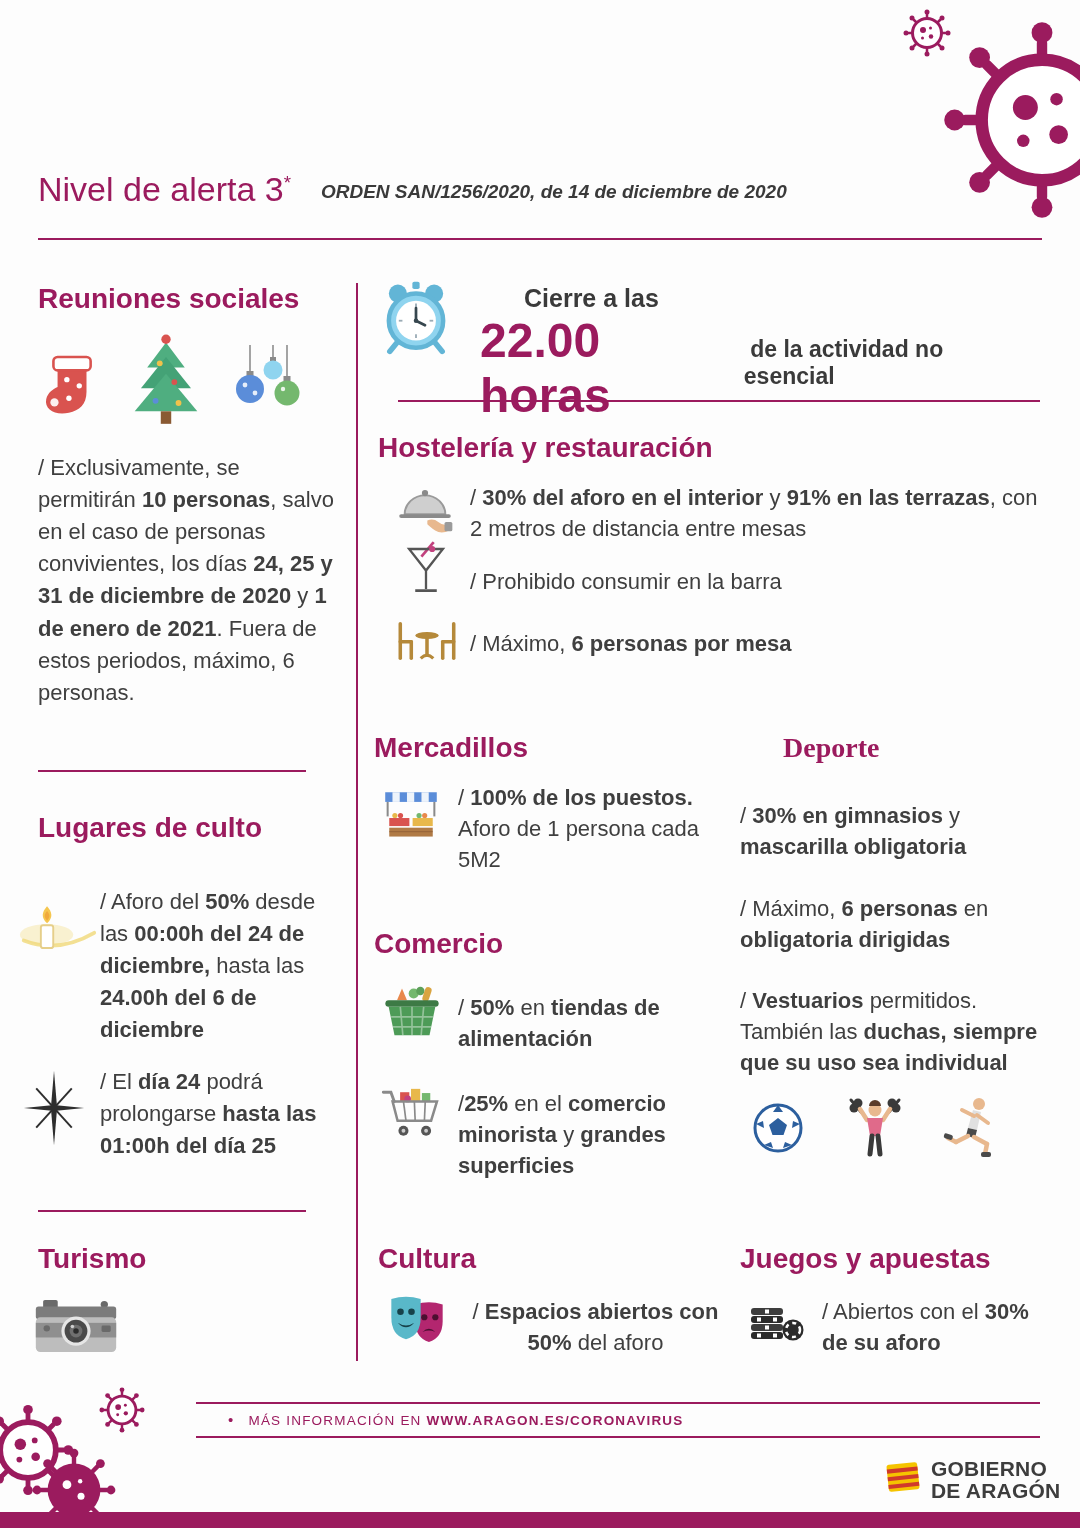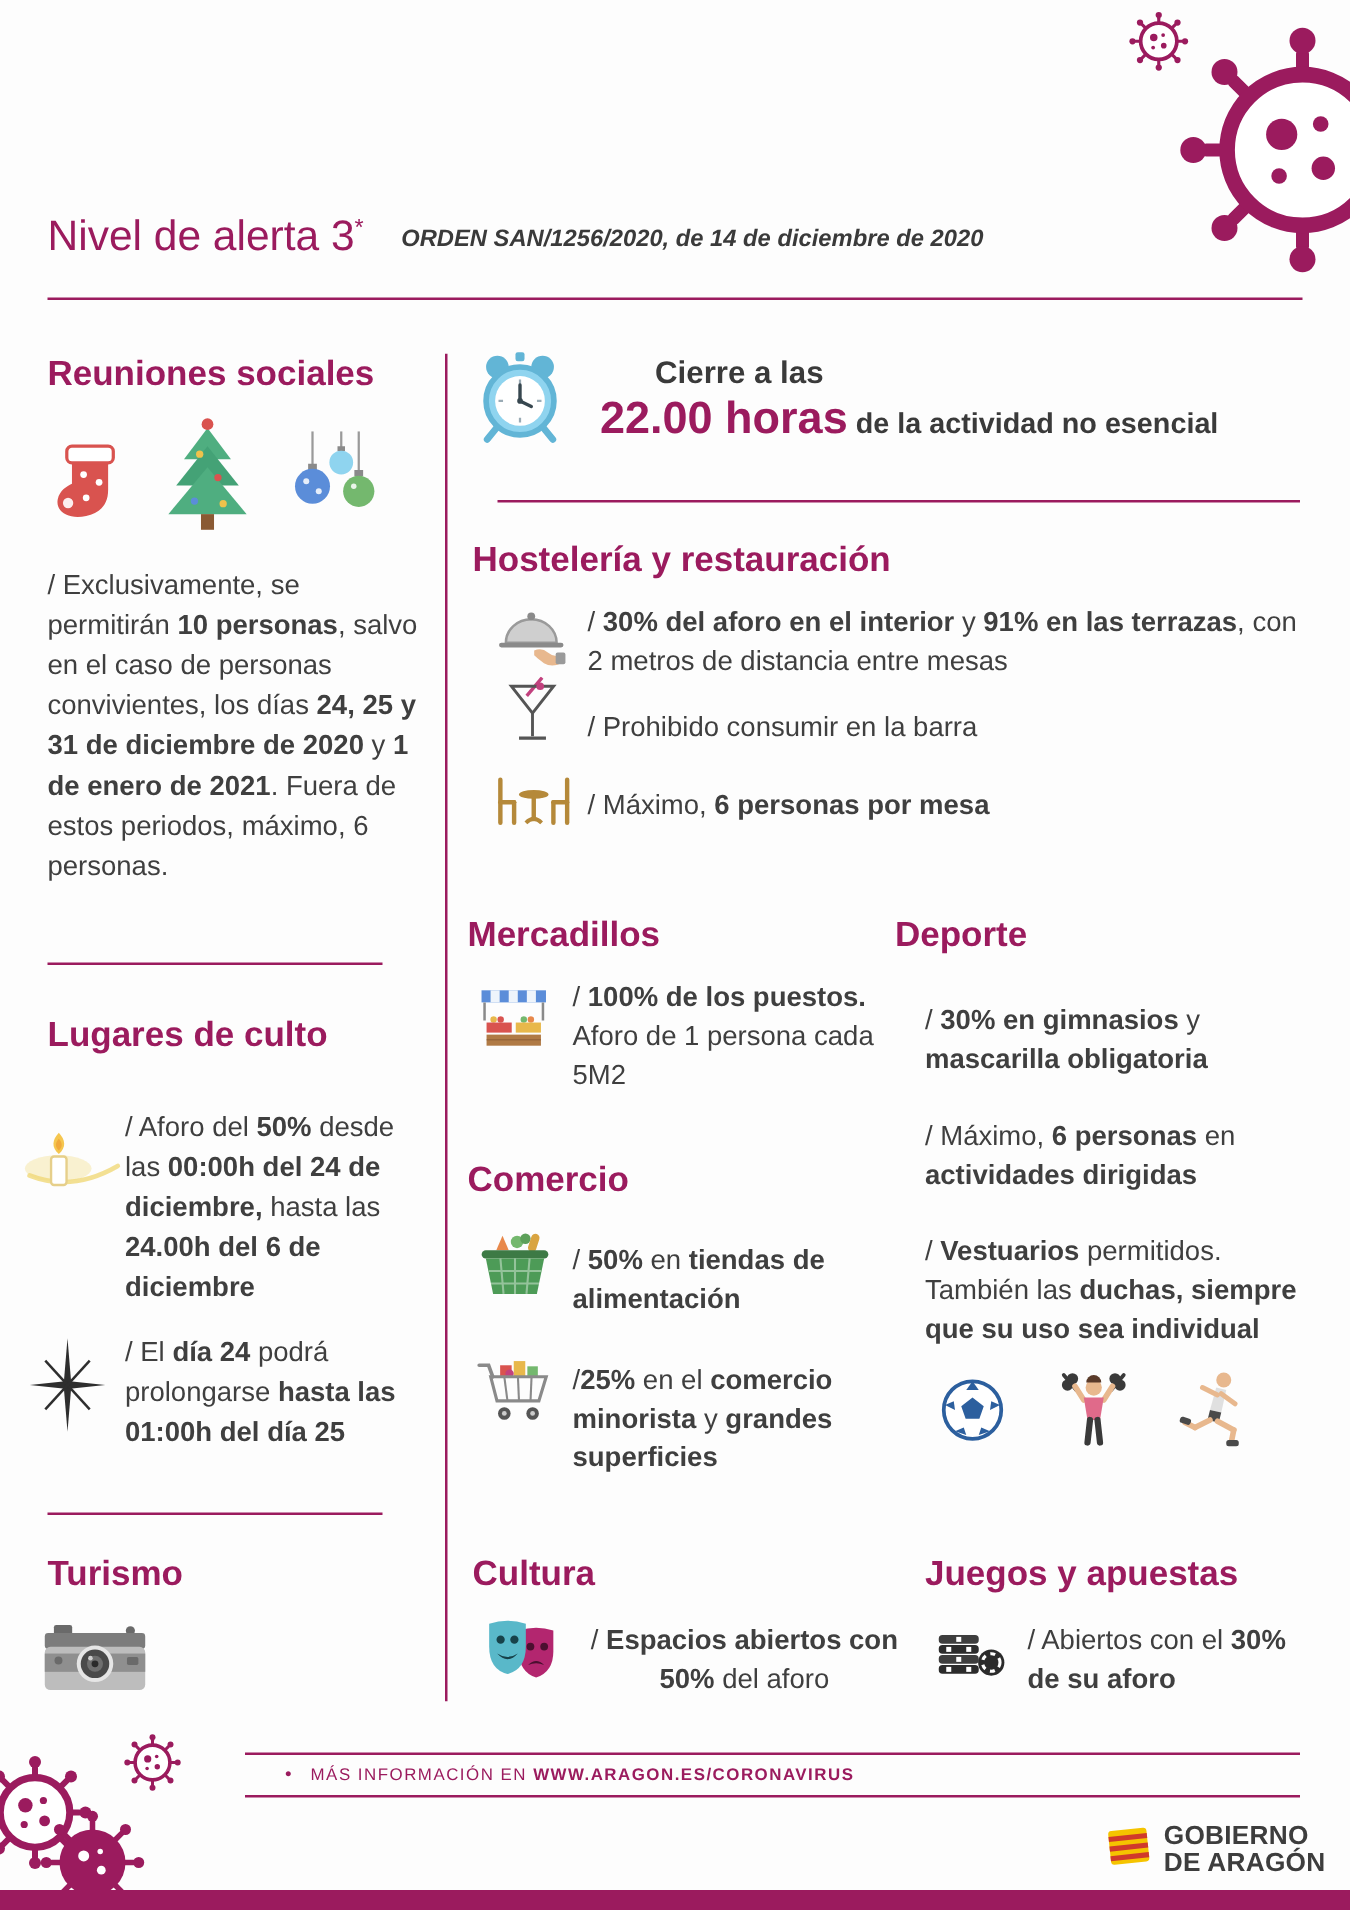--- a/index.html
+++ b/index.html
@@ -16,21 +16,21 @@
   .vrule { background:var(--magenta); width:2px; }
   .title { font-size:41px; line-height:1.24; font-weight:normal; color:#4a4a4a; letter-spacing:-0.3px; }
   .title .accent { color:var(--magenta); font-weight:bold; }
   .alert { font-size:34px; color:var(--magenta); }
   .alert sup { font-size:55%; }
   .order { font-style:italic; font-weight:bold; font-size:19px; color:#3a3a3a; padding-bottom:6px; }
   .h-section { font-weight:bold; color:var(--magenta); font-size:28px; }
   .body-text { font-size:22px; line-height:1.46; color:var(--dark); }
   .item-text { font-size:22px; line-height:1.42; color:var(--dark); }
   .closure-intro { font-size:25px; font-weight:bold; color:#3a3a3a;margin-left:44px; }
-  .closure-time { font-size:36px; font-weight:bold; color:var(--magenta); }
+  .closure-time { font-size:48px; font-weight:bold; color:var(--magenta); }
   .closure-scope { font-size:23px; font-weight:bold; color:#3a3a3a; white-space:pre-wrap; }
   .footer-info { color:var(--magenta); font-size:13.5px; letter-spacing:1.2px; }
   .footer-info .bullet { margin-right:14px; font-size:15px; }
   .footer-info .b { font-weight:bold; }
   .logo-text { font-weight:bold; font-size:21px; line-height:1.06; color:#3d3d3d; letter-spacing:0.2px; }
 </style>
 </head>
 <body>
 
 <div class="page">
@@ -449,23 +449,23 @@
       </svg>
     </span>
   <div class="abs item-text" style="left:458px;top:992px;width:250px;"><span>/ </span><span class="b">50%</span><span> en </span><span class="b">tiendas de alimentación</span></div>
   <span class="abs icon" style="left:380px;top:1086px;width:62px;height:56px;">
       <svg viewBox="0 0 74 64">
         <use href="#cart"></use>
       </svg>
     </span>
   <div class="abs item-text" style="left:458px;top:1088px;width:255px;"><span>/</span><span class="b">25%</span><span> en el </span><span class="b">comercio minorista</span><span> y </span><span class="b">grandes superficies</span></div>
 
-  <div class="abs h-section" style="left:716px;top:732px;">Deporte</div>
+  <div class="abs h-section" style="left:783px;top:732px;font-family:Liberation Serif, serif;">Deporte</div>
   <div class="abs item-text" style="left:740px;top:800px;width:300px;"><span>/ </span><span class="b">30% en gimnasios</span><span> y </span><span class="b">mascarilla obligatoria</span></div>
-  <div class="abs item-text" style="left:740px;top:893px;width:300px;"><span>/ Máximo, </span><span class="b">6 personas</span><span> en </span><span class="b">actividades dirigidas</span></div>
+  <div class="abs item-text" style="left:740px;top:893px;width:300px;"><span>/ Máximo, </span><span class="b">6 personas</span><span> en </span><span class="b">obligatoria dirigidas</span></div>
   <div class="abs item-text" style="left:740px;top:985px;width:308px;"><span>/ </span><span class="b">Vestuarios</span><span> permitidos. También las </span><span class="b">duchas, siempre que su uso sea individual</span></div>
   <span class="abs icon" style="left:752px;top:1102px;width:52px;height:52px;">
       <svg viewBox="0 0 52 52">
         <use href="#ball"></use>
       </svg>
     </span>
   <span class="abs icon" style="left:846px;top:1096px;width:58px;height:62px;">
       <svg viewBox="0 0 56 62">
         <use href="#lifter"></use>
       </svg>

